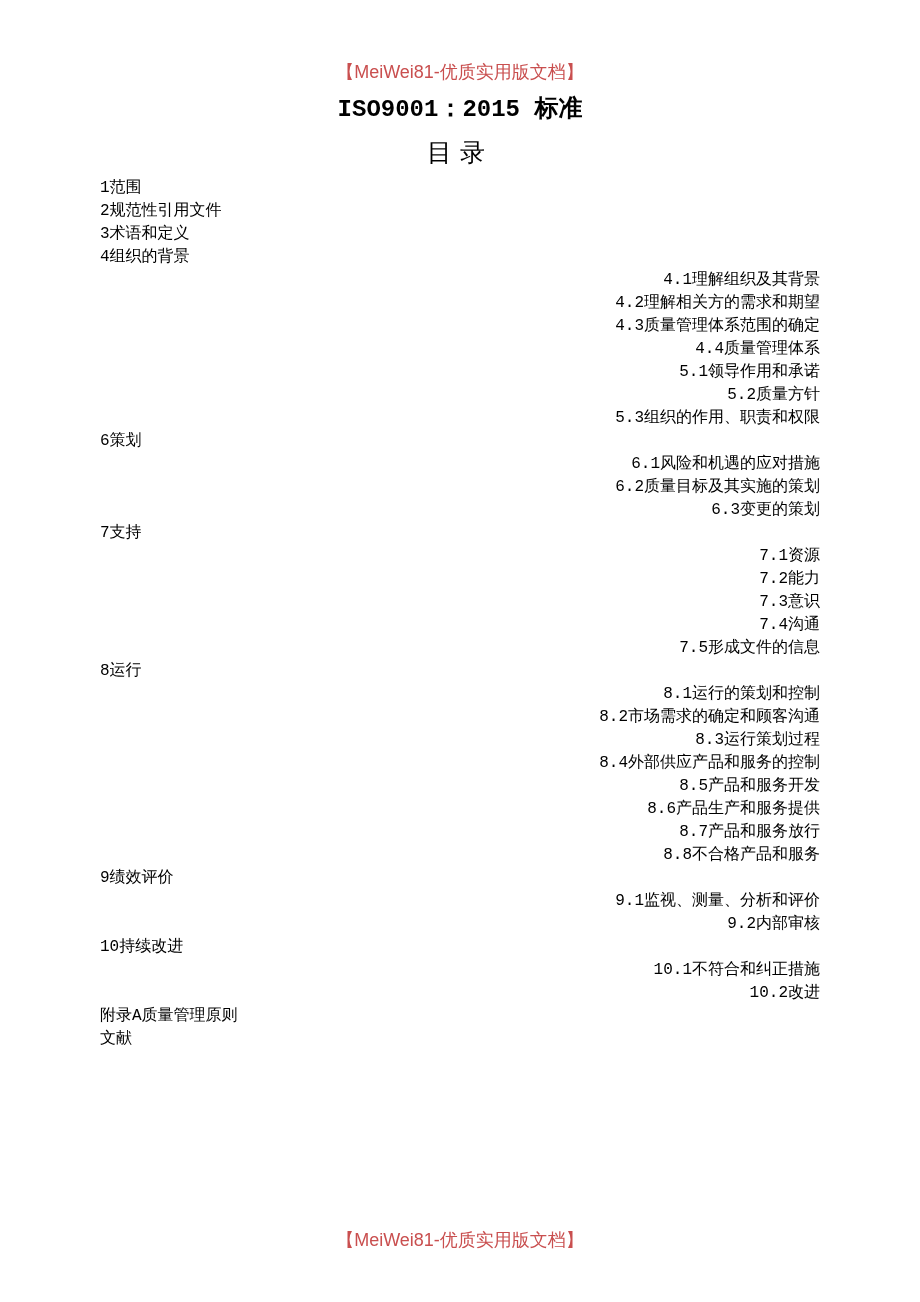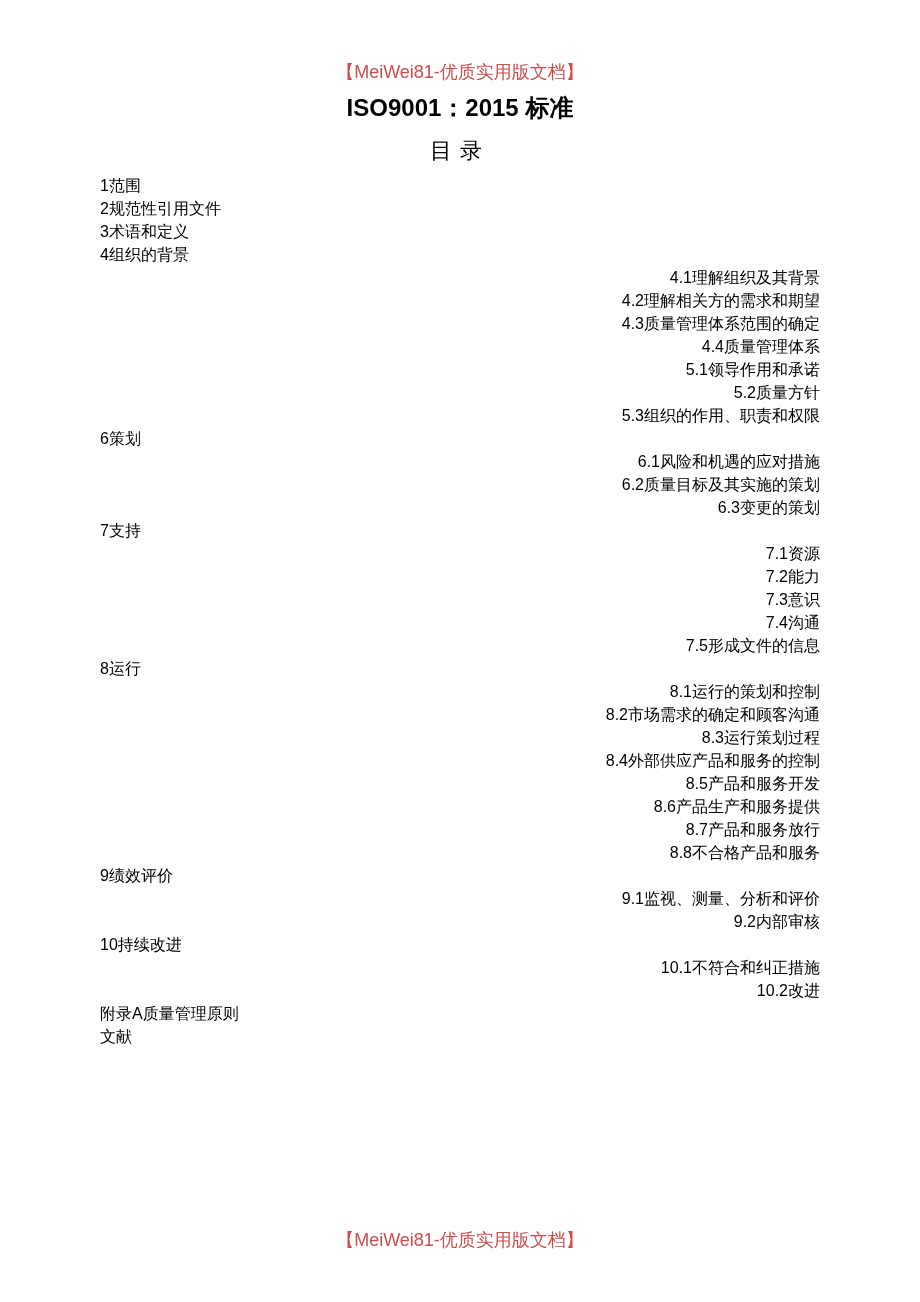--- a/index.html
+++ b/index.html
@@ -19,37 +19,37 @@
       text-align: center;
       color: #c94f4f;
       font-size: 18px;
       font-family: "Arial", "SimSun", sans-serif;
       margin-bottom: 8px;
     }
     .main-title {
       text-align: center;
       font-weight: bold;
       font-size: 24px;
-      font-family: Liberation Sans, sans-serif;
+      font-family: Liberation Mono, monospace;
       color: #000;
       margin-bottom: 12px;
     }
     .toc-heading {
       text-align: center;
-      font-size: 22px;
+      font-size: 25px;
       font-family: "SimSun", serif;
       letter-spacing: 8px;
       color: #000;
       margin-bottom: 8px;
     }
     .toc-list {
       font-size: 16px;
       line-height: 23px;
       color: #000;
-      font-family: Liberation Sans, sans-serif;
+      font-family: Liberation Mono, monospace;
     }
     .toc-line {
       white-space: pre;
     }
     .toc-sub {
       padding-left: 32px;
       text-align: right;
     }
     .footer-tag {
       position: absolute;

